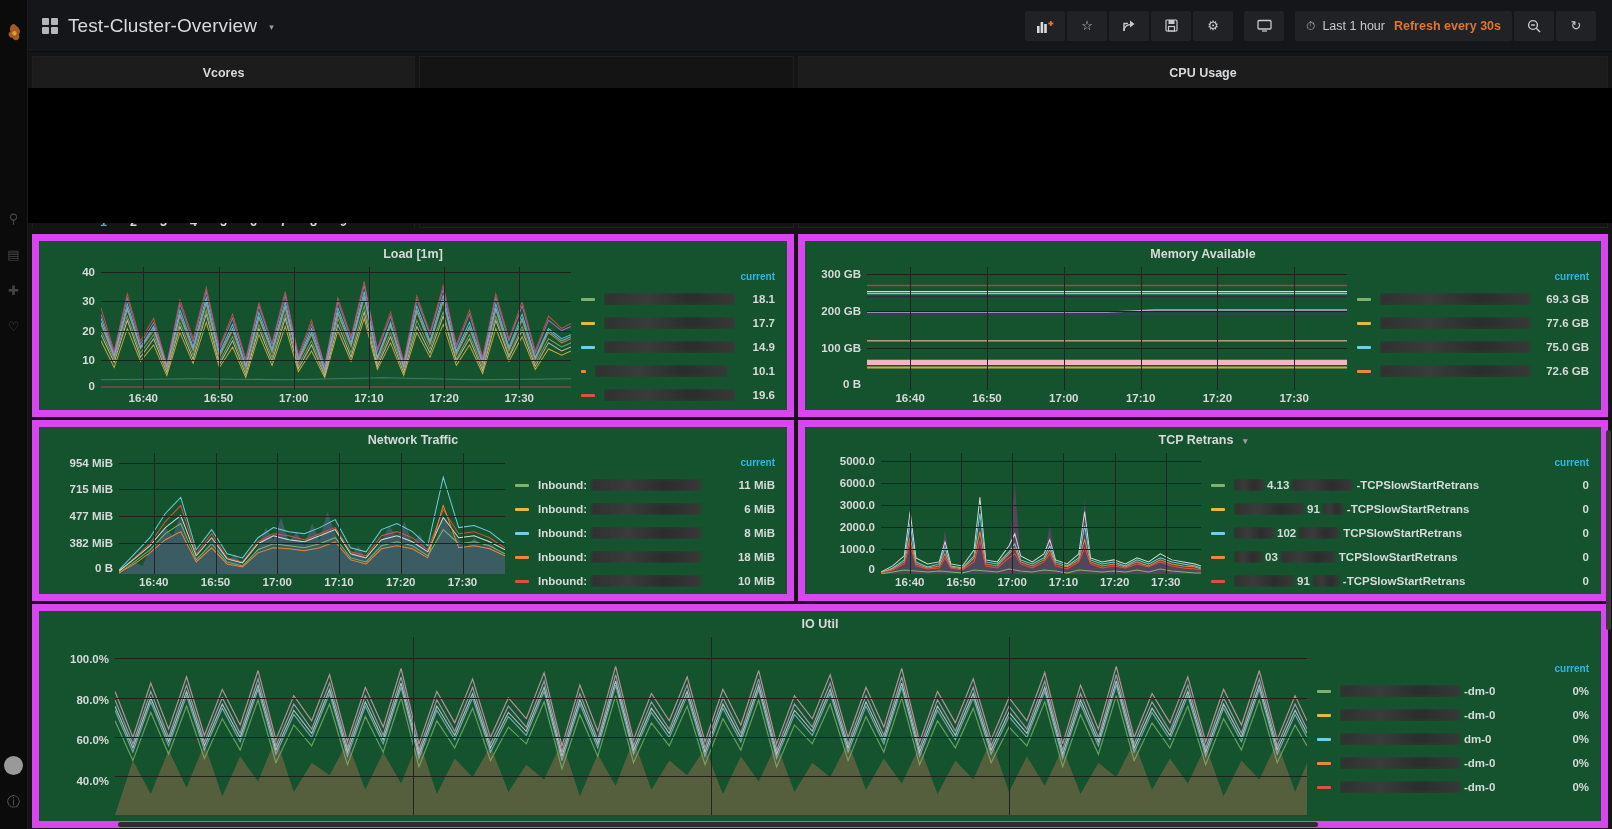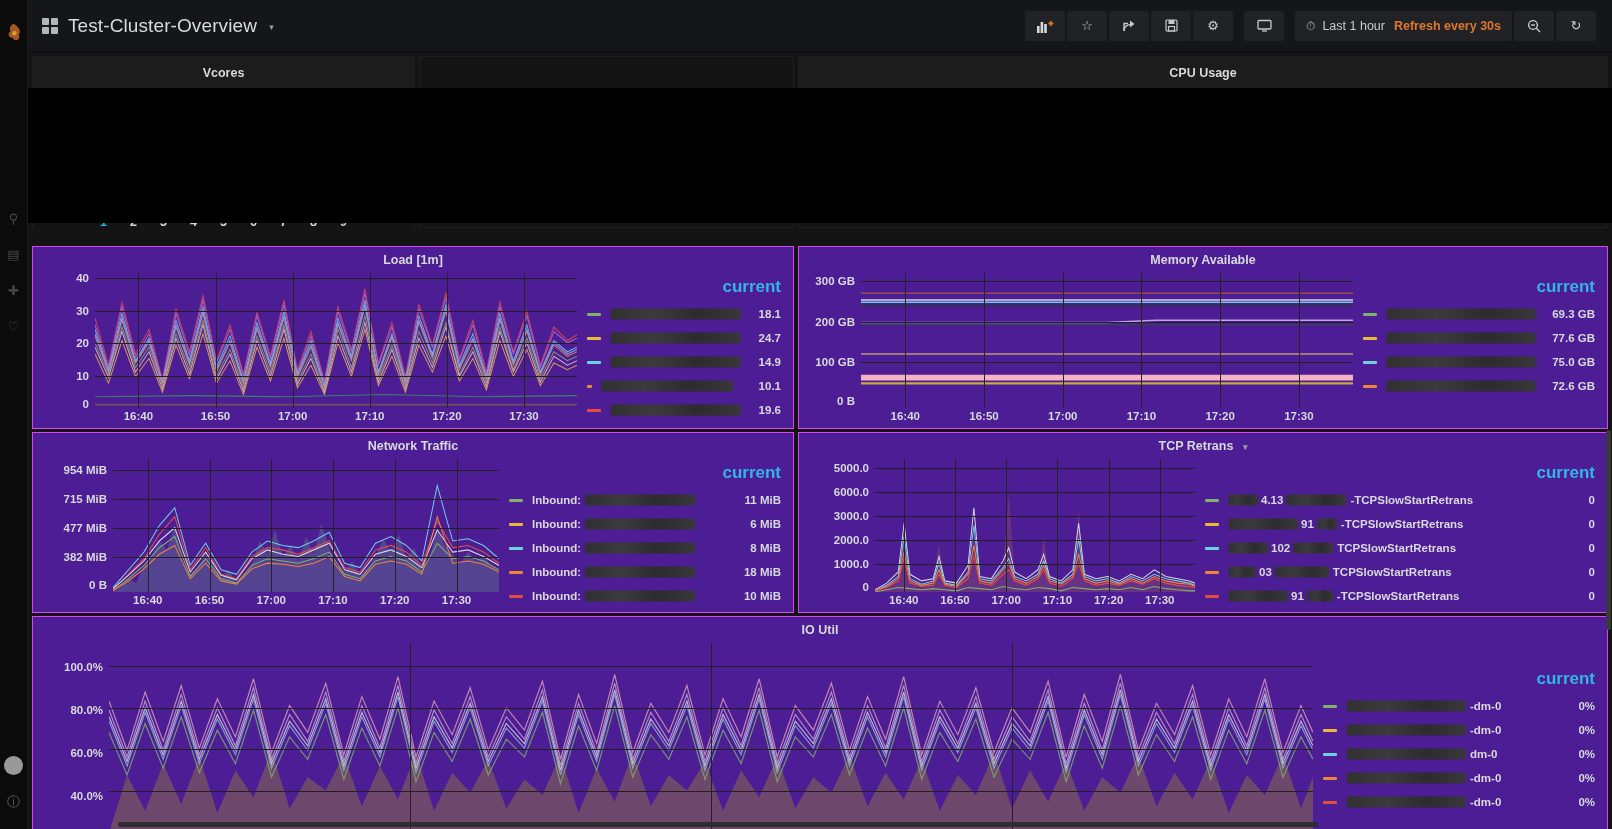--- a/index.html
+++ b/index.html
@@ -88,21 +88,21 @@
     position: absolute; bottom: 6px; left: 0; width: 100%;
     display: flex; justify-content: center; gap: 0px;
   }
   .pager span {
     width: 30px; text-align: center; color: #d8d9da;
     font-size: 12.5px; font-weight: bold; cursor: pointer;
   }
   .pager span.on { color: #33b5e5; }
 
   
-  .gpanel { position: absolute; background: #4c1d95; border: 1px solid #d946ef; margin-top: 12px; }
+  .gpanel { position: absolute; background: #14532d; border: 7px solid #d946ef; }
   .gpanel .title {
     height: 26px; line-height: 26px; text-align: center;
     color: #d8d9da; font-size: 12.5px; font-weight: bold;
   }
   .gbody { position: absolute; left: 0; right: 0; top: 26px; bottom: 0; display: flex; }
   .plot { position: relative; flex: 1; }
   .yaxis {
     position: absolute; left: 0; top: 0; bottom: 20px; width: 62px;
   }
   .ytick {
@@ -114,21 +114,21 @@
   .grid-h { position: absolute; left: 0; right: 0; height: 1px; background: #202021; }
   .xaxis { position: absolute; left: 62px; right: 4px; bottom: 0; height: 20px; }
   .xtick {
     position: absolute; transform: translateX(-50%);
     color: #d8d9da; font-size: 11.5px; font-weight: bold; top: 2px;
   }
   .legend { width: 212px; position: relative; padding-top: 4px; }
   .legend.wide { width: 350px; }
   .legend.xwide { width: 290px; }
   .legend-head {
-    text-align: right; color: #33b5e5; font-size: 17px;
+    text-align: right; color: #33b5e5; font-size: 10px;
     font-weight: bold; padding-right: 12px; margin-bottom: 5px;
   }
   .lrow {
     display: flex; align-items: center; height: 24px;
     font-size: 11.5px; color: #d8d9da; font-weight: bold;
   }
   .swatch { width: 14px; height: 3px; border-radius: 1px; margin: 0 9px 0 6px; flex: none; }
   .lname { flex: 1; display: flex; align-items: center; overflow: hidden; white-space: nowrap; }
   .lname .pre { margin-right: 4px; }
   .lname .blur {
@@ -377,21 +377,21 @@
               <span class="lname">
                   <span class="blur" style="width:132px"></span>
                 </span>
               <span class="lval">18.1</span>
             </div>
             <div class="lrow">
               <span class="swatch" style="background:#eab839"></span>
               <span class="lname">
                   <span class="blur" style="width:132px"></span>
                 </span>
-              <span class="lval">24.7</span>
+              <span class="lval">17.7</span>
             </div>
             <div class="lrow">
               <span class="swatch" style="background:#6ed0e0"></span>
               <span class="lname">
                   <span class="blur" style="width:132px"></span>
                 </span>
               <span class="lval">14.9</span>
             </div>
             <div class="lrow">
               <span class="swatch" style="background:#ef843c;width:5px"></span>

